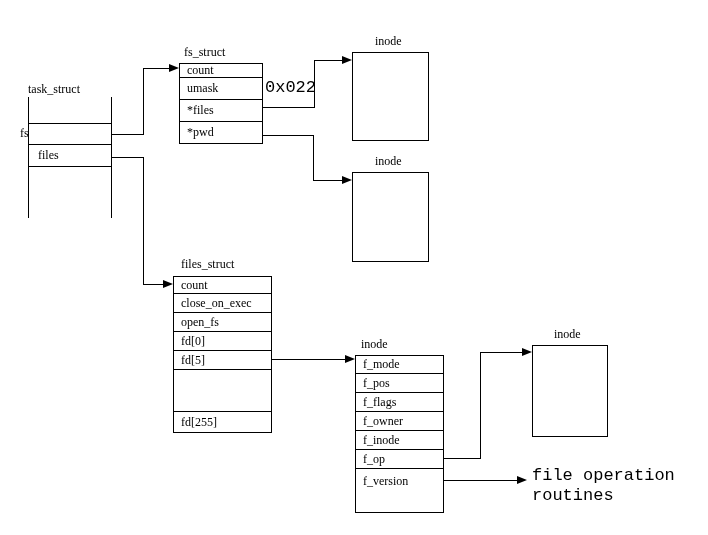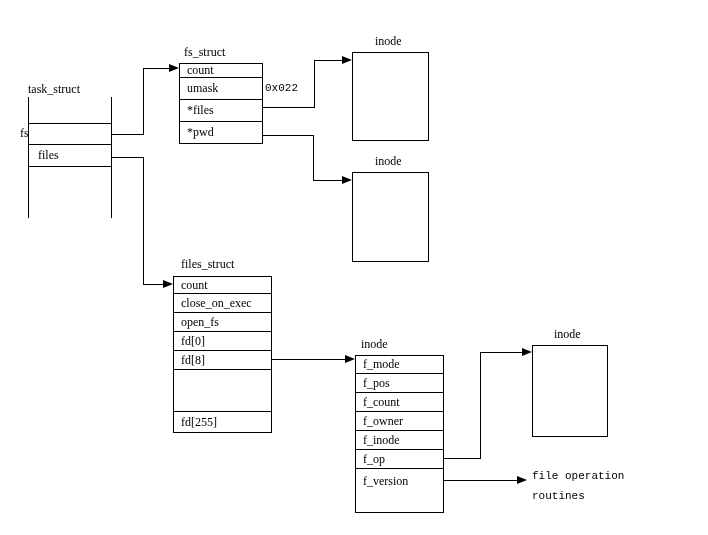--- a/index.html
+++ b/index.html
@@ -12,21 +12,21 @@
     overflow:hidden;
   }
   .lbl{
     position:absolute;
     font-size:12px;
     line-height:13px;
     white-space:nowrap;
   }
   .mono{
     font-family:"Liberation Mono", monospace;
-    font-size:11px;
+    font-size:17px;
     line-height:14px;
   }
   .hline,.vline{position:absolute;background:#000000;}
   .hline{height:1px;}
   .vline{width:1px;}
   .box{
     position:absolute;
     border:1px solid #000000;
     box-sizing:border-box;
     background:#ffffff;
@@ -81,30 +81,30 @@
 
   <div class="lbl" style="left:554px;top:328px">inode</div>
   <div class="box" style="left:532px;top:345px;width:76px;height:92px"></div>
 
   <div class="lbl" style="left:181px;top:258px">files_struct</div>
   <div class="box" style="left:173px;top:276px;width:99px;height:157px">
     <div class="row" style="height:17px">count</div>
     <div class="row" style="height:19px">close_on_exec</div>
     <div class="row" style="height:19px">open_fs</div>
     <div class="row" style="height:19px">fd[0]</div>
-    <div class="row" style="height:19px">fd[8]</div>
+    <div class="row" style="height:19px">fd[5]</div>
     <div class="row" style="height:42px"></div>
     <div class="row" style="height:20px">fd[255]</div>
   </div>
 
   <div class="lbl" style="left:361px;top:338px">inode</div>
   <div class="box" style="left:355px;top:355px;width:89px;height:158px">
     <div class="row" style="height:18px">f_mode</div>
     <div class="row" style="height:19px">f_pos</div>
-    <div class="row" style="height:19px">f_count</div>
+    <div class="row" style="height:19px">f_flags</div>
     <div class="row" style="height:19px">f_owner</div>
     <div class="row" style="height:19px">f_inode</div>
     <div class="row" style="height:19px">f_op</div>
     <div class="row" style="height:24px">f_version</div>
   </div>
 
   <div>
     <div class="hline" style="left:111px;top:134px;width:32px"></div>
     <div class="vline" style="left:143px;top:68px;height:67px"></div>
     <div class="hline" style="left:144px;top:68px;width:26px"></div>

